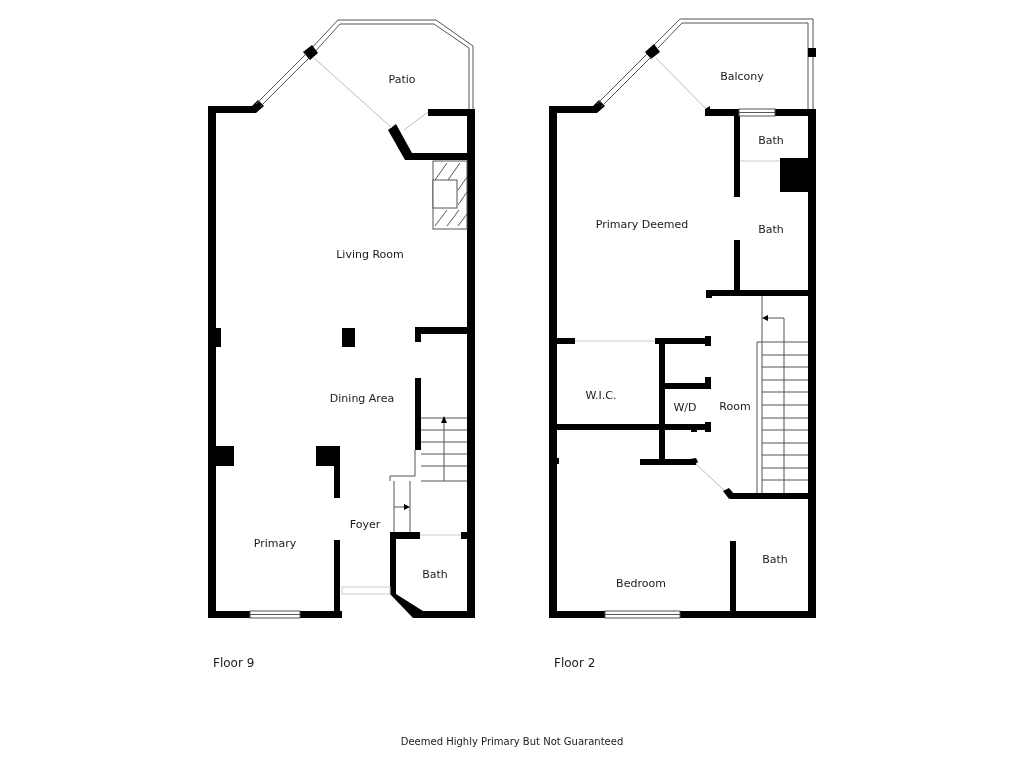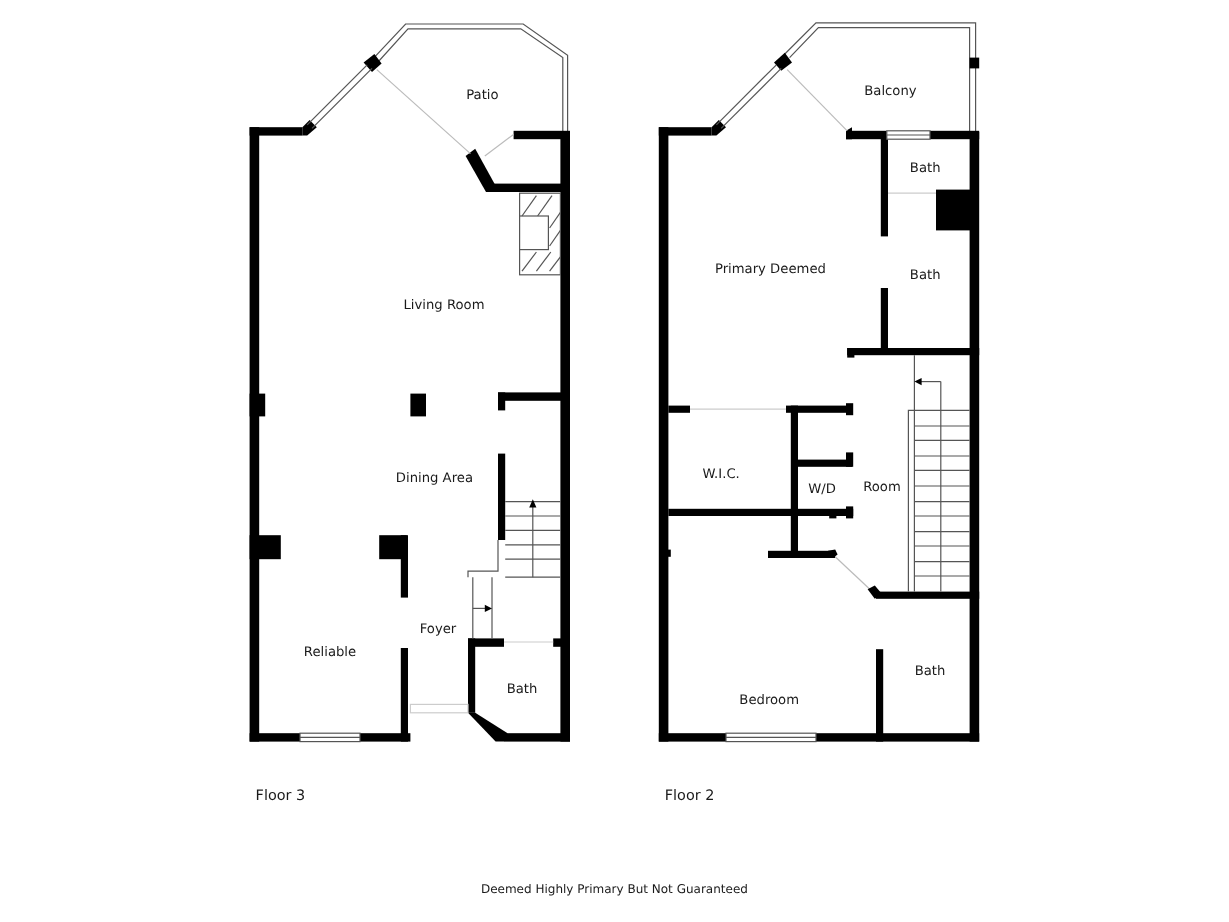--- a/index.html
+++ b/index.html
@@ -200,30 +200,30 @@
       <line x1="762" y1="468" x2="808" y2="468"></line>
       <line x1="762" y1="480" x2="808" y2="480"></line>
     </g>
     <polygon points="762,318 768,315 768,321" fill="#000"></polygon>
   </g>
 </svg>
 
 <div class="lbl" style="left:402px; top:79px;">Patio</div>
 <div class="lbl" style="left:338px; top:254px;margin-left:32px;">Living Room</div>
 <div class="lbl" style="left:315px; top:398px;margin-left:47px;">Dining Area</div>
-<div class="lbl" style="left:275px; top:543px;">Reliable</div>
+<div class="lbl" style="left:275px; top:543px;">Primary</div>
 <div class="lbl" style="left:365px; top:524px;">Foyer</div>
 <div class="lbl" style="left:435px; top:574px;">Bath</div>
 
 <div class="lbl" style="left:742px; top:76px;">Balcony</div>
 <div class="lbl" style="left:771px; top:140px;">Bath</div>
 <div class="lbl" style="left:642px; top:224px;">Primary Deemed</div>
 <div class="lbl" style="left:771px; top:229px;">Bath</div>
 <div class="lbl" style="left:601px; top:395px;">W.I.C.</div>
 <div class="lbl" style="left:685px; top:407px;">W/D</div>
 <div class="lbl" style="left:735px; top:406px;">Room</div>
 <div class="lbl" style="left:641px; top:551px;margin-top:32px;">Bedroom</div>
 <div class="lbl" style="left:775px; top:559px;">Bath</div>
 
-<div class="floor-lbl" style="left:213px; top:656px;">Floor 3</div>
+<div class="floor-lbl" style="left:213px; top:656px;">Floor 9</div>
 <div class="floor-lbl" style="left:554px; top:656px;">Floor 2</div>
 
 <div class="disclaimer" style="left:512px; top:736px;">Deemed Highly Primary But Not Guaranteed</div>
 
 </body></html>

